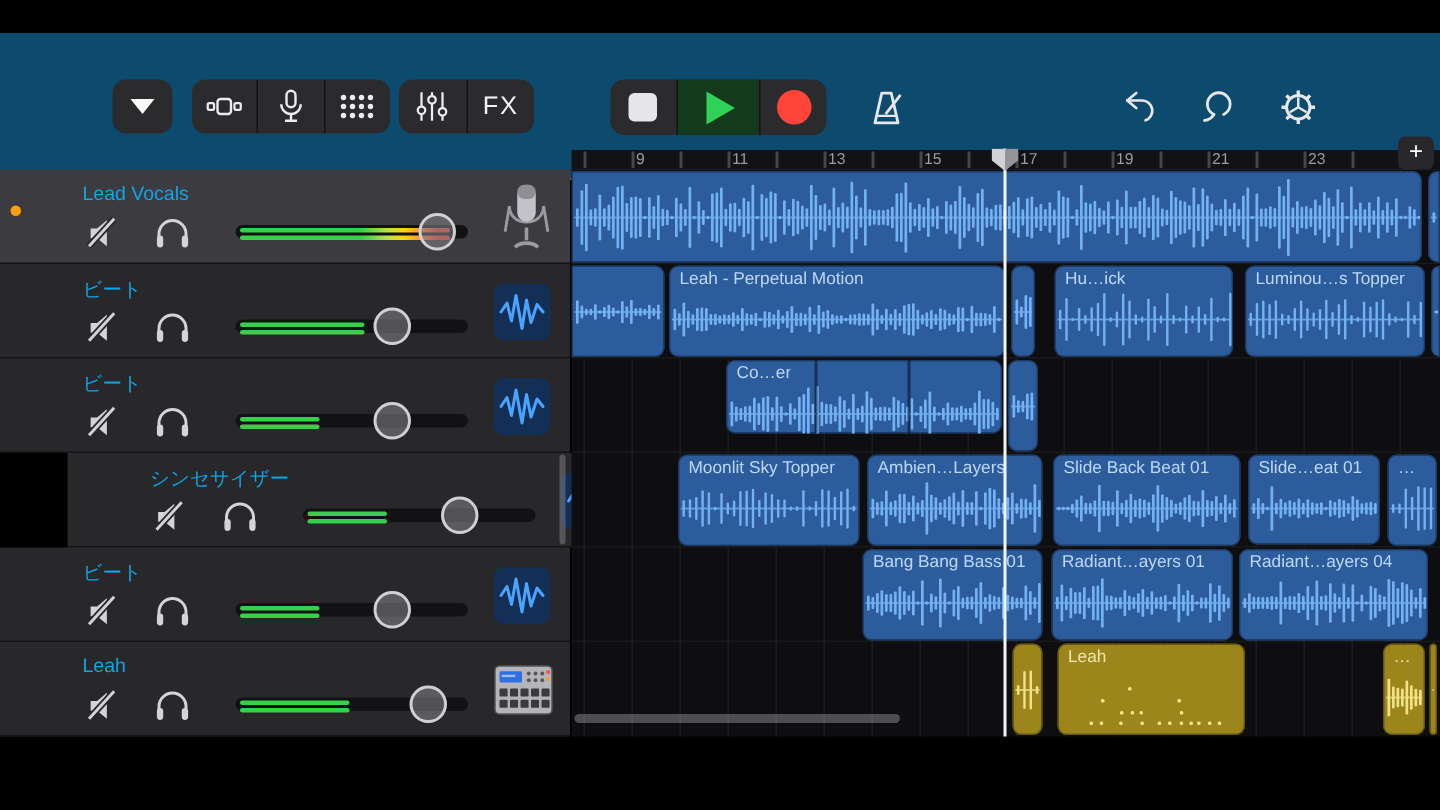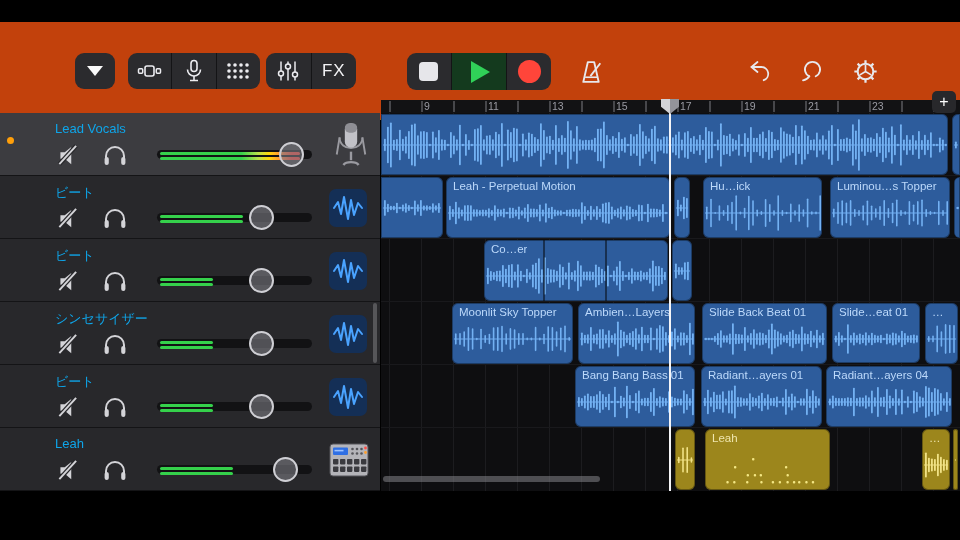--- a/index.html
+++ b/index.html
@@ -1,20 +1,20 @@
 <!DOCTYPE html>
 <html><head>
 <meta charset="utf-8">
 <style>
   html,body{margin:0;padding:0;background:#000;}
   body{width:960px;height:540px;overflow:hidden;font-family:"Liberation Sans",sans-serif;}
   #app{position:relative;width:960px;height:540px;background:#000;overflow:hidden;}
   .abs{position:absolute;}
   
-  #toolbar{left:0;top:22px;width:960px;height:98px;background:#c2410c;border-bottom:1px solid #a16207;box-sizing:border-box;}
+  #toolbar{left:0;top:22px;width:960px;height:98px;background:#0c4a6e;border-bottom:1px solid #a16207;box-sizing:border-box;}
   .tbtn{position:absolute;background:#2b2b2e;border-radius:9px;display:flex;align-items:center;justify-content:center;}
   .tgroup{position:absolute;background:#2b2b2e;border-radius:9px;display:flex;overflow:hidden;}
   .tcell{display:flex;align-items:center;justify-content:center;height:100%;}
   .tcell + .tcell{border-left:1px solid #141416;}
   .fx-label{color:#f2f2f4;font-size:17px;letter-spacing:1px;}
   .plain-icon{position:absolute;display:flex;align-items:center;justify-content:center;}
   
   #ruler{left:381px;top:100px;width:579px;height:13px;background:#121214;}
   .tick{position:absolute;top:1px;width:1.5px;height:11px;background:#47474b;}
   .barnum{position:absolute;top:0px;font-size:10.5px;color:#9a9aa2;line-height:13px;}
@@ -240,21 +240,21 @@
           </svg></div>
         <div class="slider"></div>
         <div class="mbar" style="top: 38.5px; width: 53px; background: rgb(53, 209, 75);"></div>
         <div class="mbar" style="top: 43.5px; width: 53px; background: rgb(53, 209, 75);"></div>
         <div class="knob" style="left: 248.5px; top: 29px;"></div>
         <div class="inst" style="position: absolute; left: 329px; top: 13px;"><svg width="38" height="38" viewBox="0 0 38 38">
             <rect width="38" height="38" rx="7" fill="#142f56"></rect>
             <polyline points="5,19 9,13 12,25 15,8 19,30 22,11 25,26 29,14 33,19" fill="none" stroke="#4aa3ff" stroke-width="2" stroke-linejoin="round" stroke-linecap="round"></polyline>
           </svg></div>
       </div>
-      <div class="thead" style="top: 189px; background: rgb(40, 40, 43);">
+      <div class="thead" style="top: 189px; background: rgb(40, 40, 43); margin-left: 45px;">
         <div class="tname">シンセサイザー</div>
         <div style="position: absolute; left: 55px; top: 29px; width: 26px; height: 26px;"><svg width="26" height="26" viewBox="0 0 20 24" fill="none">
             <path d="M3 9.5 h4 l6 -5 v16 l-6 -5 H3 Z" fill="#d4d4d8"></path>
             <path d="M2 20.5 L17.5 3.5" stroke="#28282b" stroke-width="4"></path>
             <path d="M2 20.5 L17.5 3.5" stroke="#d4d4d8" stroke-width="1.8"></path>
           </svg></div>
         <div style="position: absolute; left: 101px; top: 29px; width: 28px; height: 26px;"><svg width="28" height="26" viewBox="0 0 28 26" fill="none">
             <path d="M5 18 v-4 a9 9 0 0 1 18 0 v4" stroke="#d4d4d8" stroke-width="2"></path>
             <rect x="3.6" y="15" width="4.2" height="8" rx="2.1" fill="#d4d4d8"></rect>
             <rect x="20.2" y="15" width="4.2" height="8" rx="2.1" fill="#d4d4d8"></rect>
@@ -737,21 +737,21 @@
           <rect x="116.40000000000005" y="18.168035550136118" width="1.6" height="35.663928899727765" rx="0.8" fill="#73b1f3"></rect>
         </svg>
         <div class="rlabel" style="color: rgb(188, 217, 251);">Hu…ick</div>
       </div>
       <div class="region" style="left: 573px; top: 64px; width: 6px; height: 61px; background: rgb(45, 92, 156); border-radius: 6px 0px 0px 6px;">
         <svg width="6" height="61" style="position: absolute; left: 0px; top: 0px;">
           <rect x="2" y="30.4" width="2" height="1.2" fill="#73b1f3" opacity="0.8"></rect>
           <rect x="3" y="29.8" width="1.8" height="2.4" rx="0.8" fill="#73b1f3"></rect>
         </svg>
       </div>
-      <div class="region" style="left: 103px; top: 127px; width: 184px; height: 61px; background: rgb(45, 92, 156); border-radius: 6px;">
+      <div class="region" style="left: 103px; top: 127px; width: 184px; height: 49px; background: rgb(45, 92, 156); border-radius: 6px;">
         <svg width="184" height="61" style="position: absolute; left: 0px; top: 0px;">
           <rect x="2" y="35.4" width="180" height="1.2" fill="#73b1f3" opacity="0.8"></rect>
           <rect x="3" y="27.66127684673201" width="1.8" height="16.677446306535977" rx="0.8" fill="#73b1f3"></rect>
           <rect x="6" y="30.92028472592257" width="1.8" height="10.159430548154859" rx="0.8" fill="#73b1f3"></rect>
           <rect x="9" y="31.920844548746373" width="1.8" height="8.158310902507255" rx="0.8" fill="#73b1f3"></rect>
           <rect x="12" y="30.817366349476806" width="1.8" height="10.36526730104639" rx="0.8" fill="#73b1f3"></rect>
           <rect x="15" y="30.435453372867514" width="1.8" height="11.12909325426497" rx="0.8" fill="#73b1f3"></rect>
           <rect x="18" y="25.06851886142548" width="1.8" height="21.862962277149034" rx="0.8" fill="#73b1f3"></rect>
           <rect x="21" y="28.73862897044421" width="1.8" height="14.522742059111582" rx="0.8" fill="#73b1f3"></rect>
           <rect x="24" y="24.802979365391742" width="1.8" height="22.394041269216515" rx="0.8" fill="#73b1f3"></rect>

